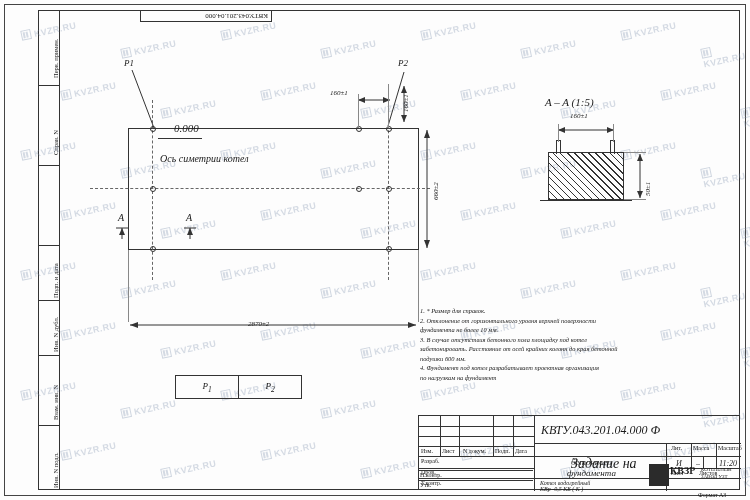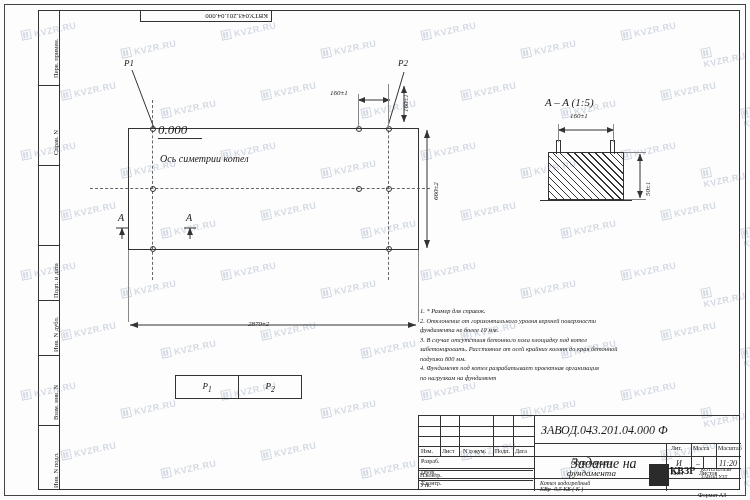--- a/index.html
+++ b/index.html
@@ -141,21 +141,21 @@
   <svg style="position:absolute;left:120px;top:60px;" width="60" height="80">
     <line x1="12" y1="10" x2="34" y2="68" stroke="#333" stroke-width="1"></line>
   </svg>
   <div class="txt it" style="left:124px;top:58px;font-size:9px;">Р1</div>
 
   <svg style="position:absolute;left:356px;top:64px;" width="60" height="70">
     <line x1="48" y1="8" x2="32" y2="62" stroke="#333" stroke-width="1"></line>
   </svg>
   <div class="txt it" style="left:398px;top:58px;font-size:9px;">Р2</div>
 
-  <div class="txt it" style="left:158px;top:122px;font-size:13px;">0.000</div>
+  <div class="txt it" style="left:174px;top:122px;font-size:11px;">0.000</div>
   <div class="ln" style="left:158px;top:138px;width:44px;height:1px;"></div>
 
   <div class="txt it" style="left:160px;top:153px;font-size:10px;">Ось симетрии котел</div>
 
   <div class="txt it" style="left:118px;top:212px;font-size:10px;">A</div>
   <svg style="position:absolute;left:114px;top:226px;" width="16" height="14">
     <line x1="2" y1="2" x2="14" y2="2" stroke="#333" stroke-width="1"></line>
     <line x1="8" y1="2" x2="8" y2="13" stroke="#333" stroke-width="1"></line>
     <polygon points="8,2 5,9 11,9" fill="#333"></polygon>
   </svg>
@@ -258,21 +258,21 @@
     <div class="ln" style="left:21px;top:0;width:1px;height:40px;"></div>
     <div class="ln" style="left:40px;top:0;width:1px;height:40px;"></div>
     <div class="ln" style="left:74px;top:0;width:1px;height:40px;"></div>
     <div class="ln" style="left:94px;top:0;width:1px;height:40px;"></div>
     <div class="ln" style="left:115px;top:0;width:1px;height:75px;"></div>
     <div class="ln" style="left:247px;top:27px;width:1px;height:48px;"></div>
     <div class="ln" style="left:272px;top:27px;width:1px;height:25px;"></div>
     <div class="ln" style="left:297px;top:27px;width:1px;height:25px;"></div>
     <div class="ln" style="left:284px;top:40px;width:1px;height:12px;"></div>
 
-    <div class="tb-txt it" style="left:122px;top:7px;font-size:12px;">ЗАВОД.043.201.04.000  Ф</div>
+    <div class="tb-txt it" style="left:122px;top:7px;font-size:12px;">КВТУ.043.201.04.000  Ф</div>
 
     <div class="tb-txt it" style="left:152px;top:40px;font-size:14px;text-align:right;">Задание на</div>
     <div class="tb-txt it" style="left:152px;top:41px;font-size:9px;">бетонного</div>
     <div class="tb-txt it" style="left:148px;top:52px;font-size:9px;">фундамента</div>
 
     <div class="tb-txt it" style="left:121px;top:64px;">Котел водогрейный</div>
     <div class="tb-txt it" style="left:121px;top:70px;">КВр -0,5  КБ  ( К )</div>
 
     <div class="tb-txt" style="left:2px;top:32px;">Изм.</div>
     <div class="tb-txt" style="left:23px;top:32px;">Лист</div>

